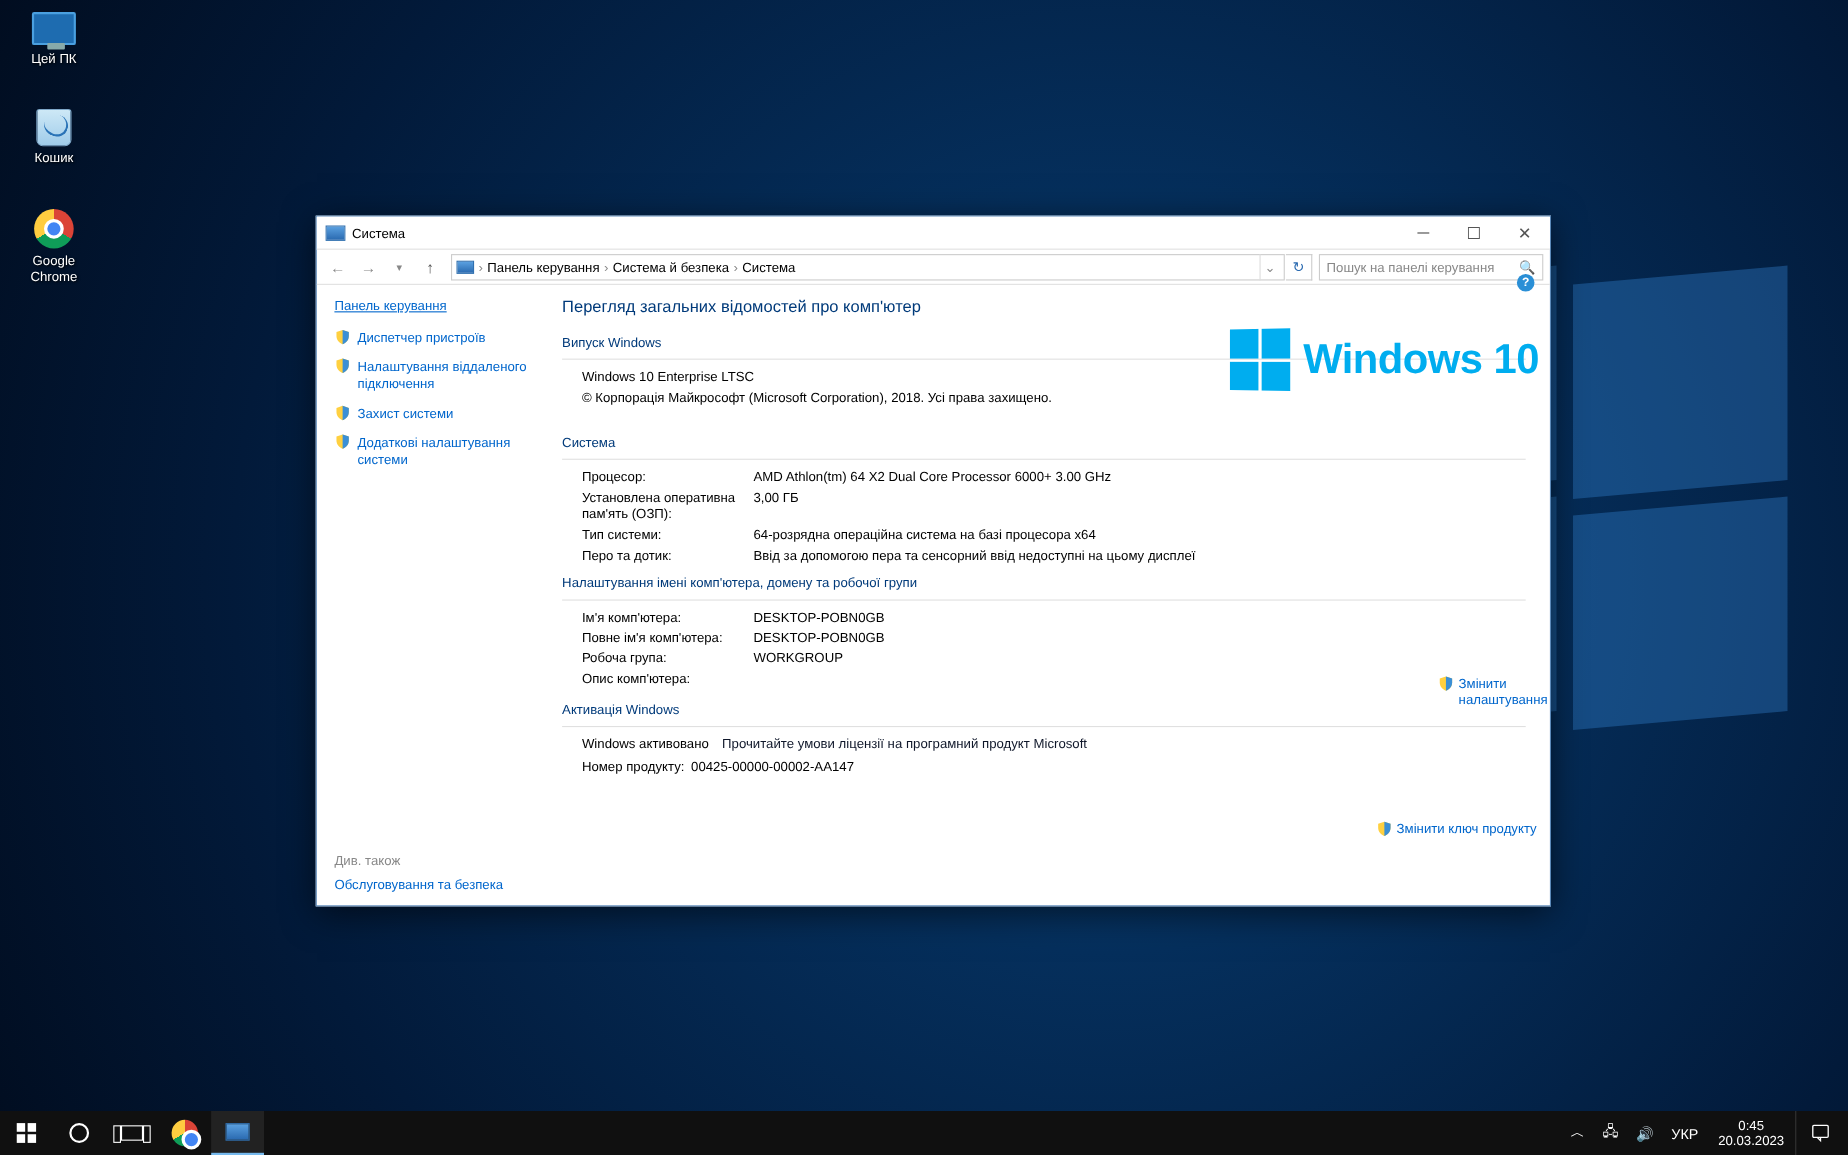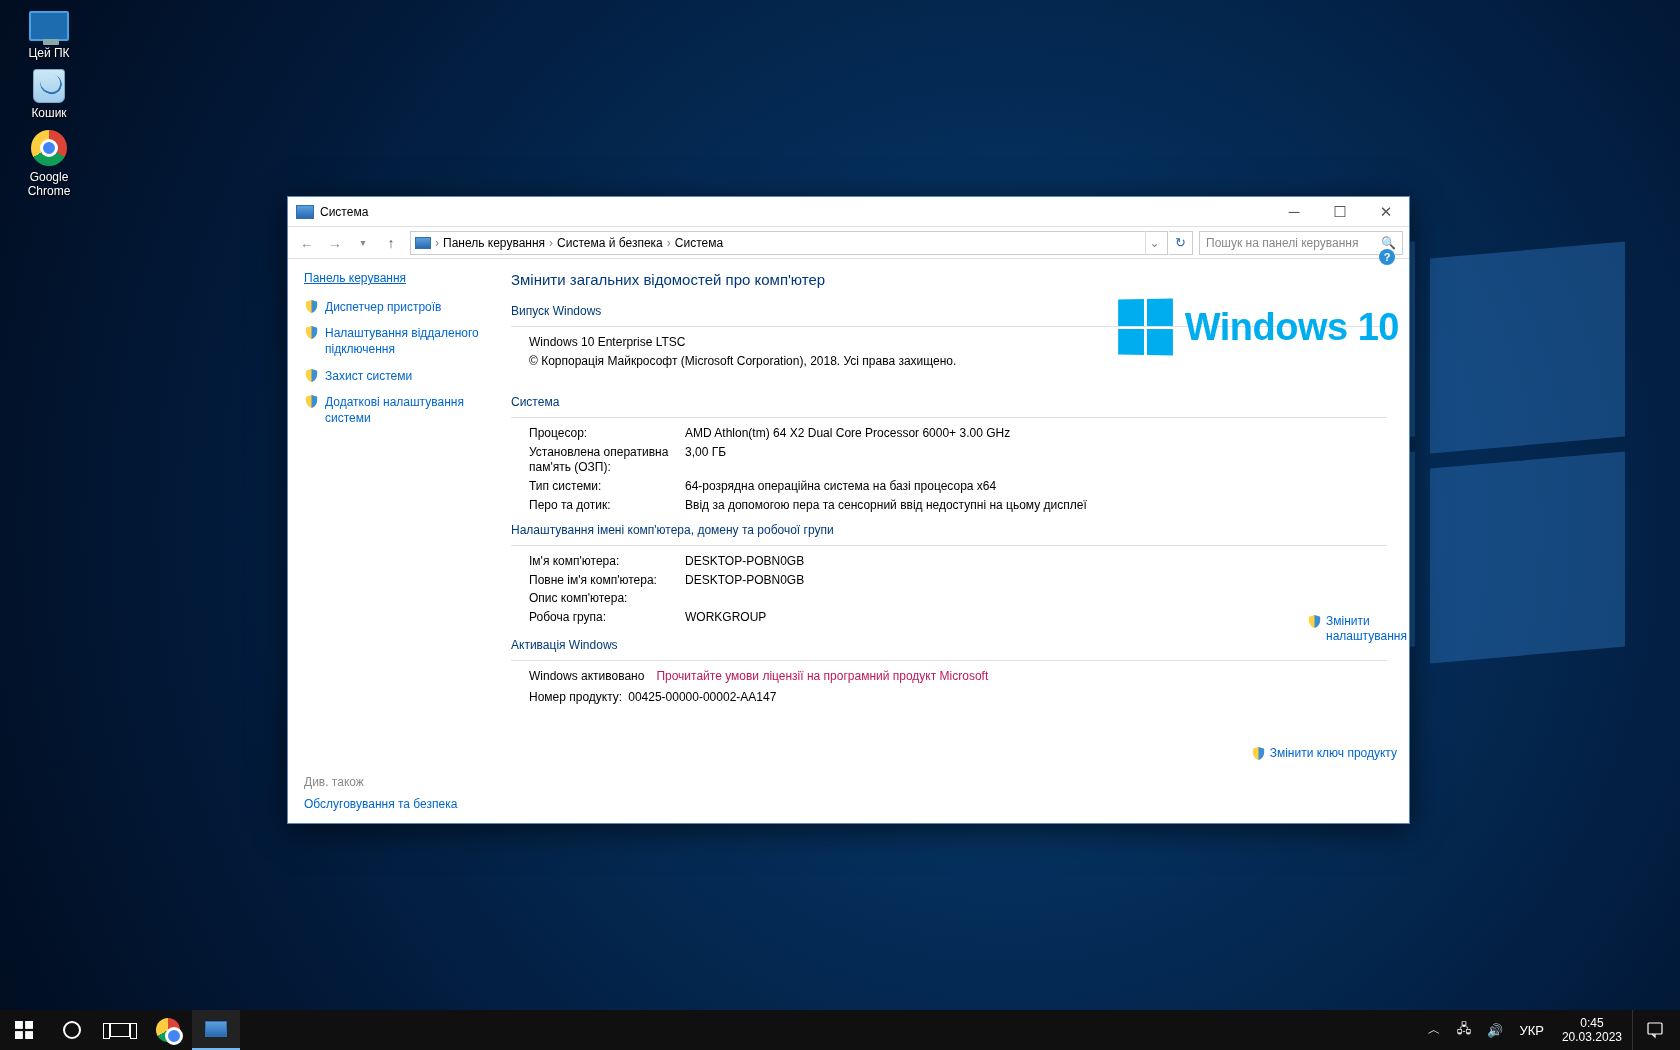--- a/index.html
+++ b/index.html
@@ -8,21 +8,21 @@
 
 
 .bg-logo { position: absolute; right: 40px; top: 250px; width: 420px; height: 420px; opacity: 0.9; }
 .bg-logo::before, .bg-logo::after, .bg-logo .q1, .bg-logo .q2 { content: ""; position: absolute; background: rgba(60,150,235,0.35); width: 195px; height: 195px; }
 .bg-logo::before { top: 0; left: 0; transform: skewY(-5deg); }
 .bg-logo::after  { top: 0; left: 210px; transform: skewY(-5deg); }
 .bg-logo .q1 { top: 210px; left: 0; transform: skewY(-5deg); }
 .bg-logo .q2 { top: 210px; left: 210px; transform: skewY(-5deg); }
 
 
-.desktop-icons { position: absolute; top: 8px; left: 8px; display: flex; flex-direction: column; gap: 8px; }
+.desktop-icons { position: absolute; top: 8px; left: 8px; display: flex; flex-direction: column; gap: 38px; }
 .dicon { width: 82px; display: flex; flex-direction: column; align-items: center; text-align: center; cursor: default; }
 .dicon .icon-img { width: 46px; height: 36px; display: flex; align-items: center; justify-content: center; }
 .dicon .label { color: #fff; font-size: 12px; text-shadow: 1px 1px 2px #000; margin-top: 2px; }
 .desktop-icons .dicon:nth-child(3) .icon-img { width:40px; height:40px; }
 .chrome-icon { width:36px; height:36px; border-radius:50%; background: conic-gradient(#db4437 0 120deg,#0f9d58 120deg 240deg,#ffcd40 240deg 360deg); position:relative; }
 .chrome-icon::after { content:""; position:absolute; top:9px; left:9px; width:18px; height:18px; border-radius:50%; background:#4285f4; border:3px solid #fff; box-sizing:border-box; }
 
 
 .bin-icon { width:32px; height:34px; background: linear-gradient(#cde8f6,#a0ccea); border:1px solid #7fa8c9; border-radius:3px 3px 6px 6px; position:relative; }
 .bin-icon::before { content:""; position:absolute; top:4px; left:6px; width:20px; height:18px; border:2px solid #2a73b7; border-radius:50%; border-top:none; border-left:none; transform: rotate(20deg); }
@@ -73,21 +73,21 @@
 .winlogo { position:absolute; right: 10px; top: 40px; display:flex; align-items:center; gap:12px; }
 .winlogo-sq { width: 56px; height: 56px; display:grid; grid-template: 1fr 1fr / 1fr 1fr; gap:3px; transform: perspective(300px) rotateY(-12deg); }
 .winlogo-sq div { background:#00adef; }
 .winlogo-text { font-size: 38px; color:#00adef; font-weight:700; letter-spacing:-0.5px; white-space:nowrap; }
 
 .change-link { position:absolute; right: 12px; display:flex; align-items:flex-start; gap:4px; color:#0066cc; font-size:12px; line-height:1.25; }
 .change-link.settings { top: 355px; width:90px; }
 .change-link.key { top: 487px; }
 .change-link .shield { width:15px; height:15px; flex-shrink:0; }
 
-.activ-link { color:#be185d;text-align:right; }
+.activ-link { color:#0f172a;text-align:right; }
 .help-icon { position:absolute; right:14px; top:52px; width:16px; height:16px; border-radius:50%; background:#2a8fd6; color:#fff; font-size:11px; font-weight:bold; display:flex; align-items:center; justify-content:center; }
 
 
 .taskbar { position:absolute; left:0; bottom:0; width:100%; height:40px; background:#101010; display:flex; align-items:center; color:#fff; }
 .task-left { display:flex; align-items:center; height:100%; }
 .tbtn { width:48px; height:100%; display:flex; align-items:center; justify-content:center; }
 .start { font-size:18px; }
 .start svg { width:18px; height:18px; }
 .task-running { height:100%; display:flex; align-items:center; }
 .task-running .tbtn.active { border-bottom:2px solid #76b9ed; background: rgba(255,255,255,0.08); }
@@ -208,21 +208,21 @@
             </svg>
           </span>
         <span>Додаткові налаштування системи</span>
       </div>
       <div class="side-grow"></div>
       <div class="side-also">Див. також</div>
       <a class="side-also-link">Обслуговування та безпека</a>
     </div>
 
     <div class="content">
-      <h1>Змінити загальних відомостей про комп'ютер</h1>
+      <h1>Перегляд загальних відомостей про комп'ютер</h1>
 
       <div class="winlogo">
         <div class="winlogo-sq">
             <div></div>
             <div></div>
             <div></div>
             <div></div>
           </div>
         <div class="winlogo-text">Windows 10</div>
       </div>
@@ -264,26 +264,26 @@
         <div class="divider"></div>
         <div class="row">
             <div class="label">Ім'я комп'ютера:</div>
             <div class="value">DESKTOP-POBN0GB</div>
           </div>
         <div class="row">
             <div class="label">Повне ім'я комп'ютера:</div>
             <div class="value">DESKTOP-POBN0GB</div>
           </div>
         <div class="row">
+            <div class="label">Робоча група:</div>
+            <div class="value">WORKGROUP</div>
+          </div>
+        <div class="row">
             <div class="label">Опис комп'ютера:</div>
             <div class="value"></div>
-          </div>
-        <div class="row">
-            <div class="label">Робоча група:</div>
-            <div class="value">WORKGROUP</div>
           </div>
       </div>
 
       <div class="change-link settings">
         <span class="shield">
             <svg viewBox="0 0 16 16">
               <path d="M8 1l6 2v4c0 4-3 7-6 8-3-1-6-4-6-8V3z" fill="#ffd040"></path>
               <path d="M8 1l6 2v4c0 4-3 7-6 8V1z" fill="#3a8fd6"></path>
             </svg>
           </span>

